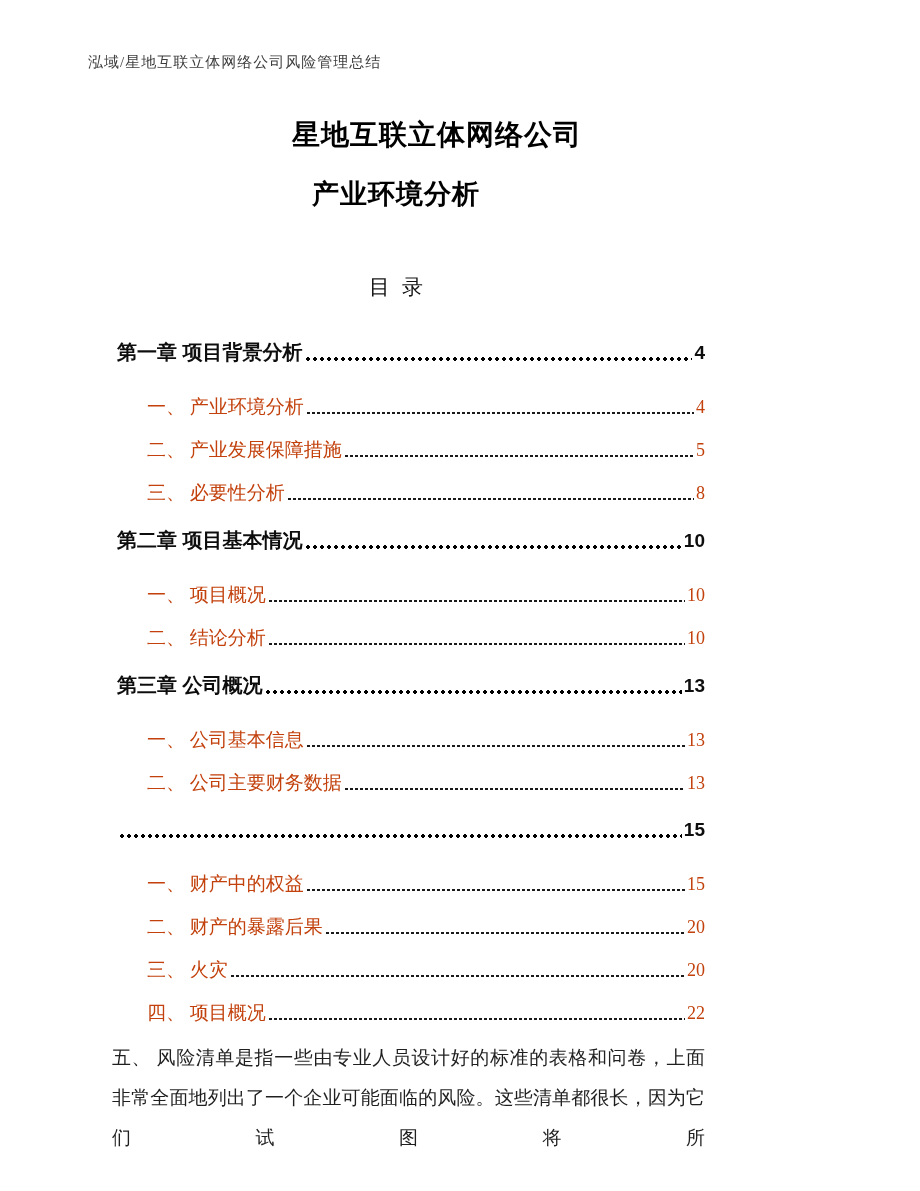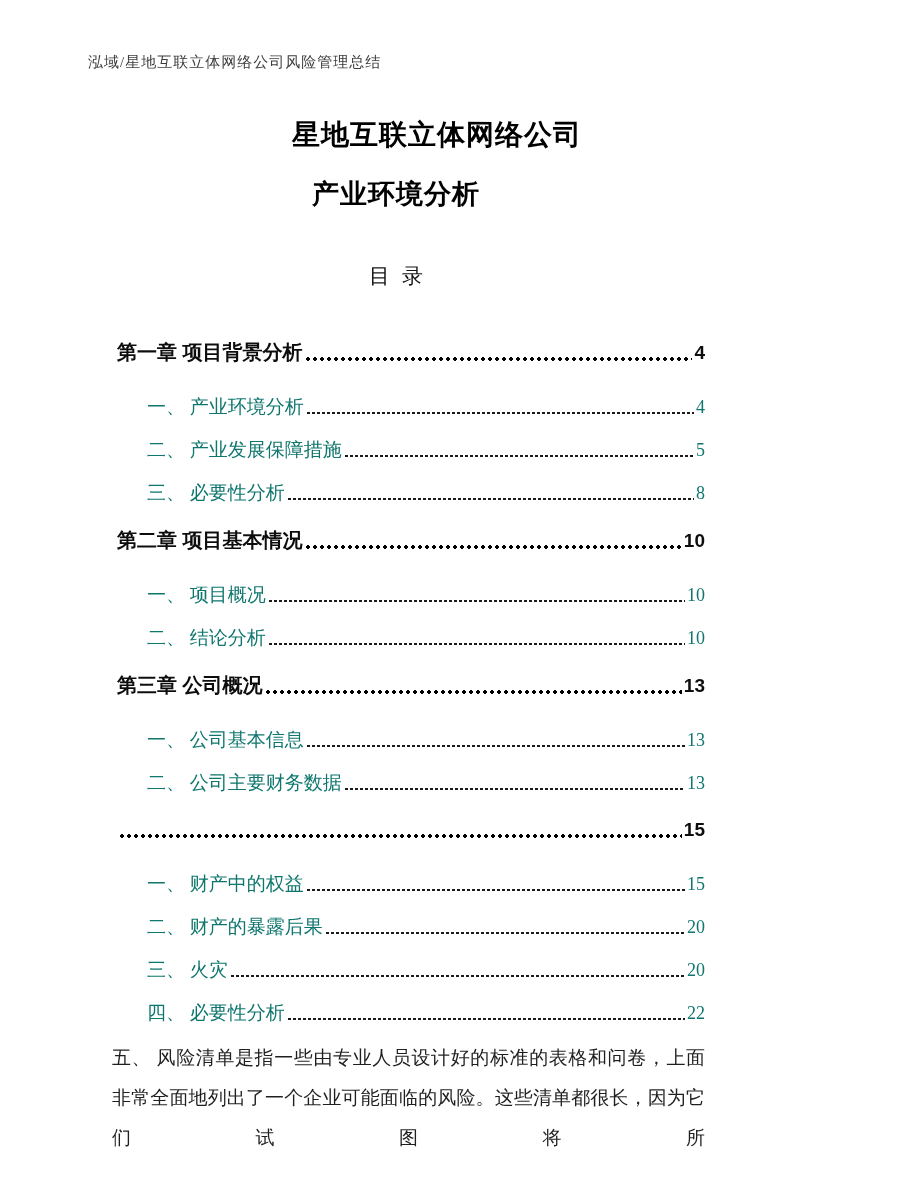--- a/index.html
+++ b/index.html
@@ -43,21 +43,21 @@
     text-align: center;
     font-family: "Liberation Sans", sans-serif;
     font-weight: bold;
     font-size: 27px;
     line-height: 31px;
     color: #000000;
     letter-spacing: 1px;
   }
   .toc-title {
     position: absolute;
-    top: 261px;
+    top: 272px;
     left: 0;
     width: 100%;
     text-align: center;
     font-size: 21px;
     line-height: 30px;
     color: #111111;
     letter-spacing: 12px;
     text-indent: 12px;
     font-family: "Liberation Serif", serif;
   }
@@ -100,21 +100,21 @@
   }
   .toc-row.chapter .pg {
     font-size: 19px;
   }
   .toc-row.item {
     margin-top: 21px;
     padding-left: 30px;
     font-family: "Liberation Serif", serif;
     font-size: 19px;
     line-height: 22px;
-    color: #0f766e;
+    color: #c2410c;
   }
   .toc-row.item .leader::after {
     background-image: radial-gradient(circle at 1.5px 2px, #1a1a1a 1.2px, transparent 1.5px);
     background-size: 5px 4px;
     bottom: 3px;
   }
   .toc-row.item .pg {
     font-size: 18px;
   }
   .toc-row:first-child { margin-top: 0; }
@@ -212,21 +212,21 @@
       <span class="t">二、 财产的暴露后果</span>
       <span class="leader"></span>
       <span class="pg">20</span>
     </div>
     <div class="toc-row item">
       <span class="t">三、 火灾</span>
       <span class="leader"></span>
       <span class="pg">20</span>
     </div>
     <div class="toc-row item">
-      <span class="t">四、 必要性分析</span>
+      <span class="t">四、 项目概况</span>
       <span class="leader"></span>
       <span class="pg">22</span>
     </div>
 
     <div class="toc-paragraph">五、 风险清单是指一些由专业人员设计好的标准的表格和问卷，上面非常全面地列出了一个企业可能面临的风险。这些清单都很长，因为它们试图将所</div>
 
   </div>
 </div>
 
 </body></html>

